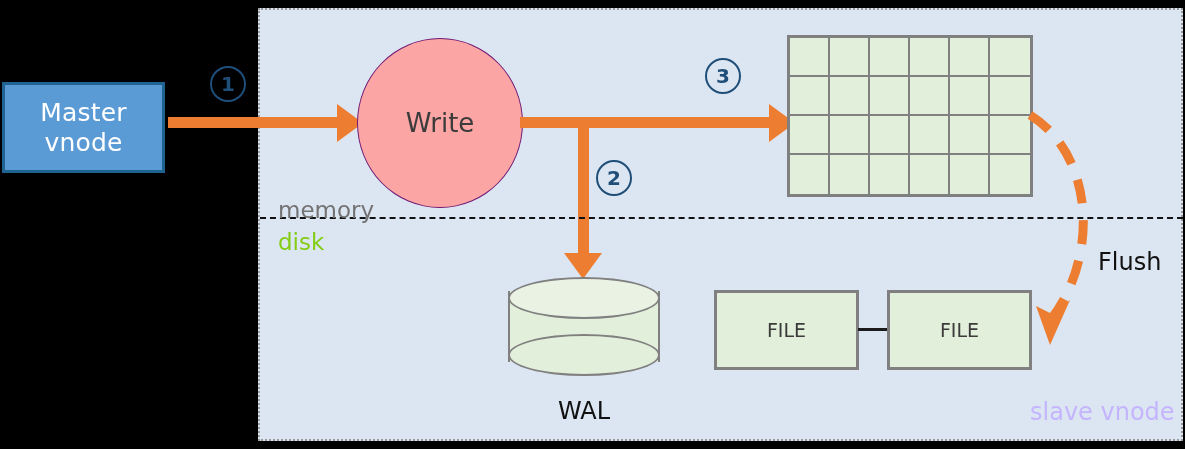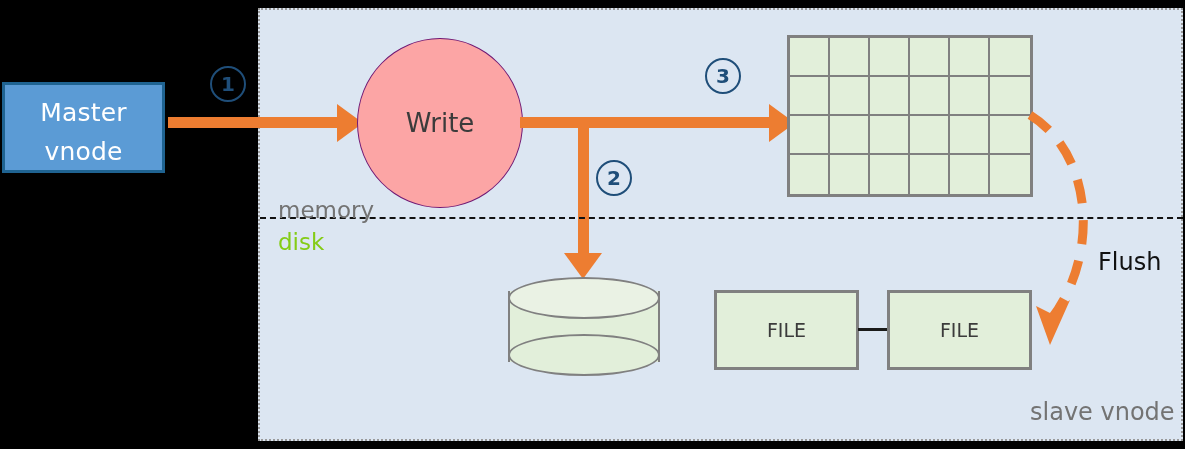--- a/index.html
+++ b/index.html
@@ -13,21 +13,21 @@
   }
   .abs{position:absolute;}
 
   
   #master-vnode{
     left:2px;top:82px;width:163px;height:91px;
     background:#5b9bd5;border:3px solid #1f6391;box-sizing:border-box;
     display:flex;flex-direction:column;align-items:center;justify-content:center;
     color:#ffffff;font-size:25px;line-height:1.18;letter-spacing:.2px;
   }
-  #master-vnode span{display:block;margin-top:9px;}
+  #master-vnode span{display:block;}
 
   
   .step-circle{
     width:36px;height:36px;border:2.5px solid #1f4e79;border-radius:50%;
     color:#1f4e79;font-size:20px;font-weight:600;
     display:flex;align-items:center;justify-content:center;
     background:transparent;box-sizing:border-box;
   }
   #step-1{left:210px;top:66px;}
   #step-2{left:596px;top:160px;}
@@ -97,21 +97,21 @@
   }
   #file-box-1{left:714px;}
   #file-box-2{left:887px;}
   #file-link{left:858px;top:328px;width:30px;height:3px;background:#1a1a1a;}
 
   
   #flush-arrow{left:1000px;top:110px;width:185px;height:240px;overflow:visible;}
   #flush-label{left:1098px;top:248px;font-size:24px;color:#111;}
 
   
-  #slave-label{left:1030px;top:398px;font-size:24px;color:#737373;}
+  #slave-label{left:1030px;top:398px;font-size:24px;color:#c4b5fd;}
 </style>
 </head>
 <body>
 
 <div id="canvas">
 
   <div id="panel" class="abs"></div>
 
   <div id="master-vnode" class="abs">
     <span>Master</span>
@@ -163,20 +163,21 @@
 
   <div id="divider" class="abs"></div>
   <div id="label-memory" class="abs">memory</div>
   <div id="label-disk" class="abs">disk</div>
 
   <div id="wal-cyl" class="abs">
     <div id="wal-body"></div>
     <div id="wal-bottom"></div>
     <div id="wal-top"></div>
   </div>
+  <div id="wal-label" class="abs">WAL</div>
 
   <div id="file-box-1" class="abs file-box">
     <span>FILE</span>
   </div>
   <div id="file-link" class="abs"></div>
   <div id="file-box-2" class="abs file-box">
     <span>FILE</span>
   </div>
 
   <svg id="flush-arrow" class="abs" width="185" height="240" viewBox="0 0 185 240">

